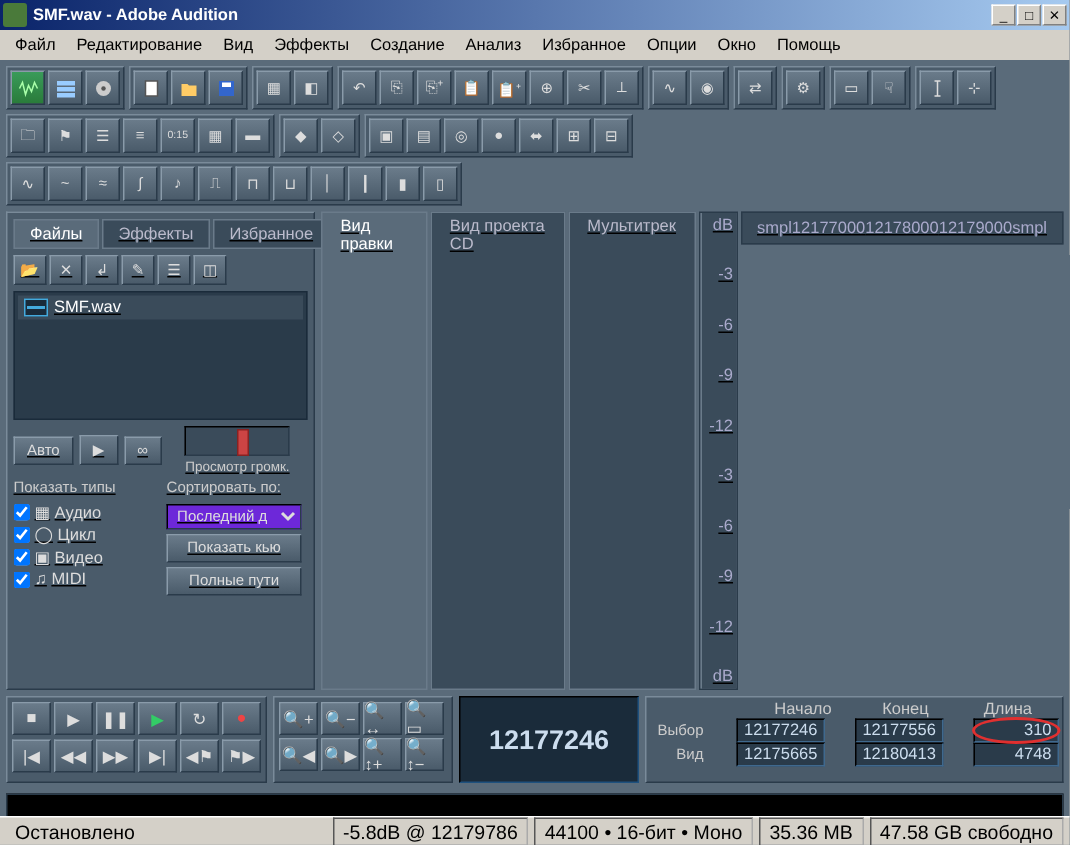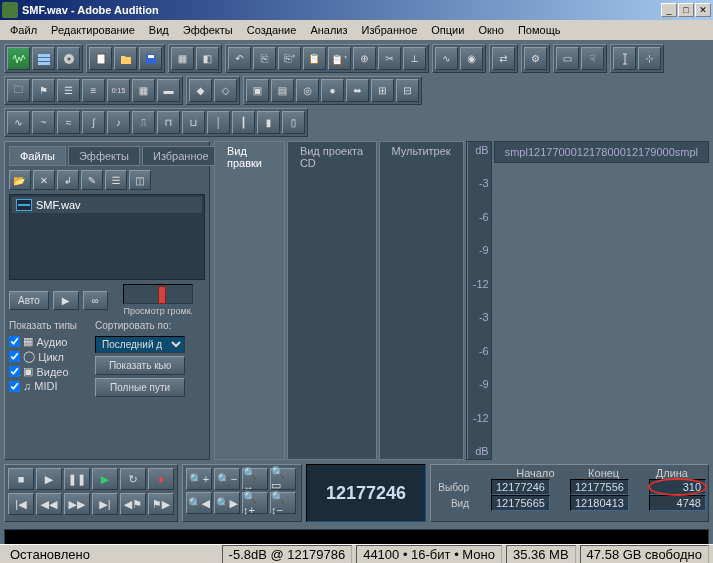--- a/index.html
+++ b/index.html
@@ -15,21 +15,21 @@
 .menubar span { padding: 2px 6px; cursor: pointer; }
 
 .appbody { background: #5a6b7a; padding: 4px; height: 523px; display: flex; flex-direction: column; gap: 4px; }
 
 .toolbars { display: flex; flex-wrap: wrap; gap: 3px; }
 .toolbar-group { background: #4a5b6a; border: 1px solid #7a8b9a; border-right-color: #2a3b4a; border-bottom-color: #2a3b4a; padding: 2px; display: flex; gap: 2px; }
 .tbtn { width: 23px; height: 23px; background: linear-gradient(to bottom, #6a7b8a, #4a5b6a); border: 1px solid #8a9baa; border-right-color: #2a3b4a; border-bottom-color: #2a3b4a; cursor: pointer; display: flex; align-items: center; justify-content: center; font-size: 10px; color: #ddd; }
 .tbtn.active { background: linear-gradient(to bottom, #3a9b5a, #2a7b3a); }
 .tbtn svg { width: 14px; height: 14px; }
 
-.midsection { display: flex; gap: 4px; flex: 1; min-height: 0; }
+.midsection { display: flex; gap: 4px; flex: 1; min-height: 0; text-decoration: underline; }
 
 .sidepanel { width: 206px; background: #4a5b6a; border: 1px solid #7a8b9a; border-right-color: #2a3b4a; border-bottom-color: #2a3b4a; padding: 4px; display: flex; flex-direction: column; gap: 4px; }
 .sidetabs { display: flex; gap: 2px; }
 .sidetab { padding: 3px 10px; background: #3a4b5a; border: 1px solid #6a7b8a; color: #bbc; cursor: pointer; }
 .sidetab.active { background: #5a6b7a; color: #fff; }
 
 .filebtns { display: flex; gap: 2px; }
 .filebtns .tbtn { width: 22px; height: 20px; }
 
 .filelist { background: #2a3b4a; border: 1px solid #1a2b3a; height: 86px; padding: 2px; }
@@ -37,27 +37,27 @@
 .fileitem .wicon { width: 16px; height: 12px; background: #1a2b3a; border: 1px solid #4ad; position: relative; }
 .fileitem .wicon::after { content: ''; position: absolute; left: 1px; right: 1px; top: 4px; height: 2px; background: #4ad; }
 
 .autocontrols { display: flex; align-items: center; gap: 4px; }
 .autobtn { padding: 3px 8px; background: linear-gradient(to bottom, #6a7b8a, #4a5b6a); border: 1px solid #8a9baa; border-right-color: #2a3b4a; border-bottom-color: #2a3b4a; color: #ddd; font-size: 10px; cursor: pointer; }
 .volslider { flex: 1; display: flex; flex-direction: column; align-items: center; }
 .vslide { width: 70px; height: 20px; background: #3a4b5a; border: 1px inset #2a3b4a; position: relative; }
 .vslide::after { content: ''; position: absolute; left: 50%; top: 1px; width: 6px; height: 16px; background: #c44; border: 1px solid #822; }
 .vlabel { font-size: 9px; color: #ccc; margin-top: 2px; }
 
-.showtypes { display: flex; gap: 4px; }
+.showtypes { display: flex; gap: 20px; }
 .stcol { display: flex; flex-direction: column; gap: 2px; }
 .stlabel { color: #ccc; font-size: 10px; margin-bottom: 2px; }
 .checkline { display: flex; align-items: center; gap: 3px; color: #ddd; font-size: 10px; }
 .checkline input { width: 11px; height: 11px; }
 .sortcol { display: flex; flex-direction: column; gap: 3px; padding-left: 14px; }
-.sortselect { background: #0c4a6e; border: 1px inset #2a3b4a; color: #ddd; padding: 1px 2px; width: 90px; font-size: 10px; }
+.sortselect { background: #6d28d9; border: 1px inset #2a3b4a; color: #ddd; padding: 1px 2px; width: 90px; font-size: 10px; }
 
 .mainarea { flex: 1; display: flex; flex-direction: row; gap: 2px; min-width: 0; }
 .maintabs { display: flex; gap: 2px; }
 .maintab { padding: 3px 12px; background: #3a4b5a; border: 1px solid #6a7b8a; color: #bbc; cursor: pointer; }
 .maintab.active { background: #5a6b7a; color: #fff; }
 
 .waveview { flex: 1; background: #000; border: 1px solid #2a3b4a; position: relative; display: flex; }
 .wavecanvas { flex: 1; position: relative; overflow: hidden; }
 .selmark { position: absolute; top: 0; bottom: 0; left: 34%; width: 10%; background: rgba(255,255,255,0.5); }
 .selmark::before, .selmark::after { content: ''; position: absolute; top: -2px; width: 10px; height: 10px; background: #ffc040; }

